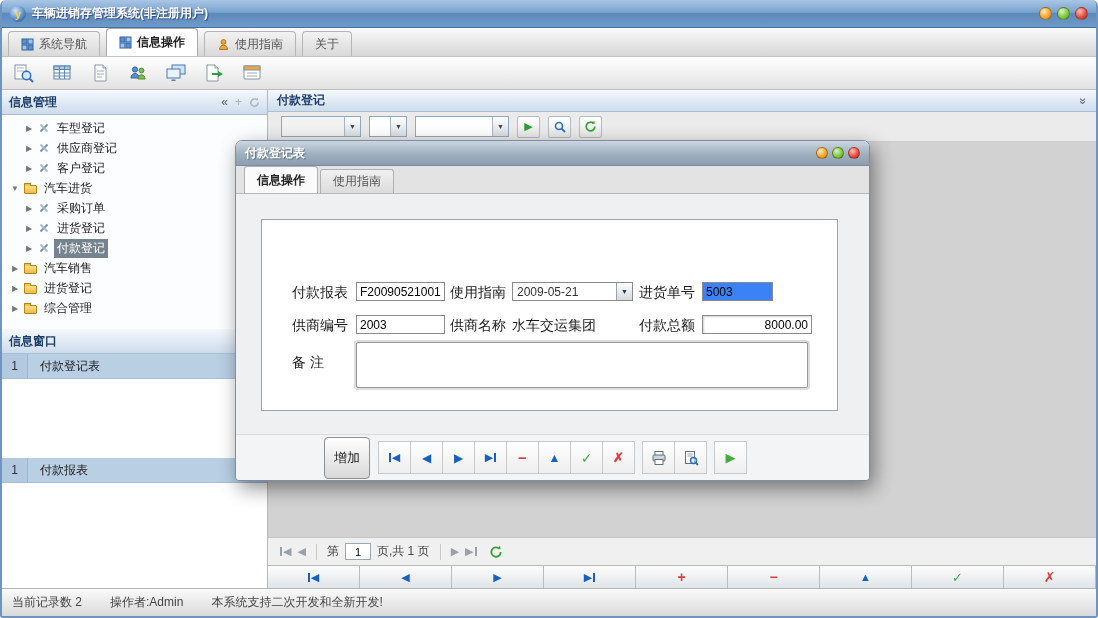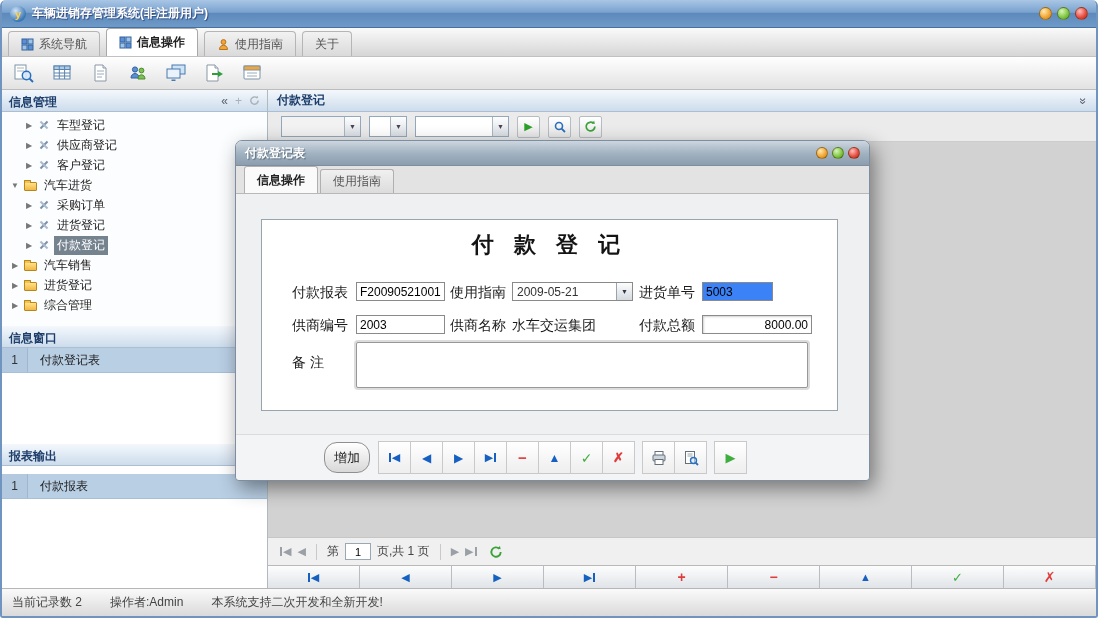--- a/index.html
+++ b/index.html
@@ -40,21 +40,21 @@
     display:flex;align-items:center;padding:0 8px;gap:11px;}
   .tool-btn{width:27px;height:27px;display:flex;align-items:center;justify-content:center;
     border:none;background:transparent;padding:0;}
 
   
   .wbody{display:flex;height:498px;}
 
   
   .sidebar{width:266px;display:flex;flex-direction:column;border-right:1px solid #b0b8c0;background:#fff;}
   .side-header{height:22px;background:linear-gradient(#f4f8fc,#cddcec);border-bottom:1px solid #aabfd4;
-    display:flex;padding:4px 7px;color:#1d3e6b;font-weight:bold;flex:none;}
+    display:flex;align-items:center;padding:12px 7px;color:#1d3e6b;font-weight:bold;flex:none;}
   .hdr-tools{margin-left:auto;display:flex;gap:7px;align-items:center;color:#55606a;font-weight:normal;}
   .hdr-tools .dim{color:#aab2ba;}
   .tree{height:214px;background:#fcfdfe;padding-top:3px;overflow:hidden;}
   .ti{height:20px;display:flex;align-items:center;gap:4px;padding-left:22px;cursor:default;}
   .ti.folder-row{padding-left:8px;}
   .tw{font-size:8px;color:#777;width:10px;text-align:center;flex:none;}
   .lbl{font-size:12px;color:#222;padding:1px 3px;white-space:nowrap;}
   .ti.selected .lbl{background:#75838f;color:#fff;}
   .tool-ico{width:12px;height:12px;position:relative;flex:none;}
   .tool-ico::before{content:"";position:absolute;left:1px;top:5px;width:10px;height:2px;background:#7a92aa;transform:rotate(-45deg);}
@@ -126,21 +126,21 @@
   .fval{position:absolute;font-size:14px;color:#1a1a1a;height:20px;line-height:20px;}
   .datecombo{position:absolute;left:250px;top:62px;width:121px;height:19px;background:#fff;
     border:1px solid #8a8a8a;display:flex;align-items:center;}
   .datecombo .cval{flex:1;padding:0 4px;font-size:12px;}
   .datecombo .carr{width:16px;align-self:stretch;background:linear-gradient(#fdfdfd,#d4dae0);
     border-left:1px solid #9aa4ae;display:flex;align-items:center;justify-content:center;font-size:7px;color:#334;}
   .remark-area{position:absolute;left:94px;top:122px;width:452px;height:46px;resize:none;
     border:1px solid #989898;box-shadow:0 0 0 2px #dcdcdc;border-radius:2px;font-family:inherit;font-size:12px;padding:3px;}
   .dlg-toolbar{position:absolute;left:0;right:0;bottom:0;height:46px;display:flex;align-items:center;
     padding-left:88px;background:#f3f4f5;border-top:1px solid #dcdcdc;border-radius:0 0 4px 4px;}
-  .add-btn{width:46px;height:31px;margin-right:9px;border:1px solid #8f8f8f;border-radius:13px;
+  .add-btn{width:46px;height:42px;margin-right:9px;border:1px solid #8f8f8f;border-radius:4px;
     background:linear-gradient(#fff,#d8d8d8);font-size:13px;color:#222;font-family:inherit;}
   .tbb{width:33px;height:33px;border:1px solid #c9c9c9;margin-left:-1px;background:linear-gradient(#ffffff,#eeeeee);
     display:flex;align-items:center;justify-content:center;padding:0;font-size:12px;}
   .tbb.gap{margin-left:7px;}
   .navg{display:inline-flex;align-items:center;gap:1px;font-size:11px;}
 </style>
 </head>
 <body>
 
 <div class="window">
@@ -319,23 +319,20 @@
       <div class="side-header">
         <span>信息窗口</span>
       </div>
       <div class="info-list">
         <div class="lrow">
           <span class="num">1</span>
           <span class="ltxt">付款登记表</span>
         </div>
       </div>
 
-      <div class="side-header">
-        <span>报表输出</span>
-      </div>
       <div class="report-list">
         <div class="lrow">
           <span class="num">1</span>
           <span class="ltxt">付款报表</span>
         </div>
       </div>
     </div>
 
     <div class="main">
       <div class="main-header">
@@ -427,21 +424,20 @@
     <div class="dlg-tabs">
       <div class="dtab active">
           <span>信息操作</span>
         </div>
       <div class="dtab">
           <span>使用指南</span>
         </div>
     </div>
     <div class="dlg-body">
       <div class="form-box">
-        <div class="form-title">付 款 登 记</div>
 
         <span class="fl" style="left:30px;top:62px;">付款报表</span>
         <input class="fi" style="left: 94px; top: 62px; width: 89px;" value="F20090521001">
 
         <span class="fl" style="left:188px;top:62px;">使用指南</span>
         <div class="datecombo">
           <span class="cval">2009-05-21</span>
           <span class="carr">▼</span>
         </div>
 

